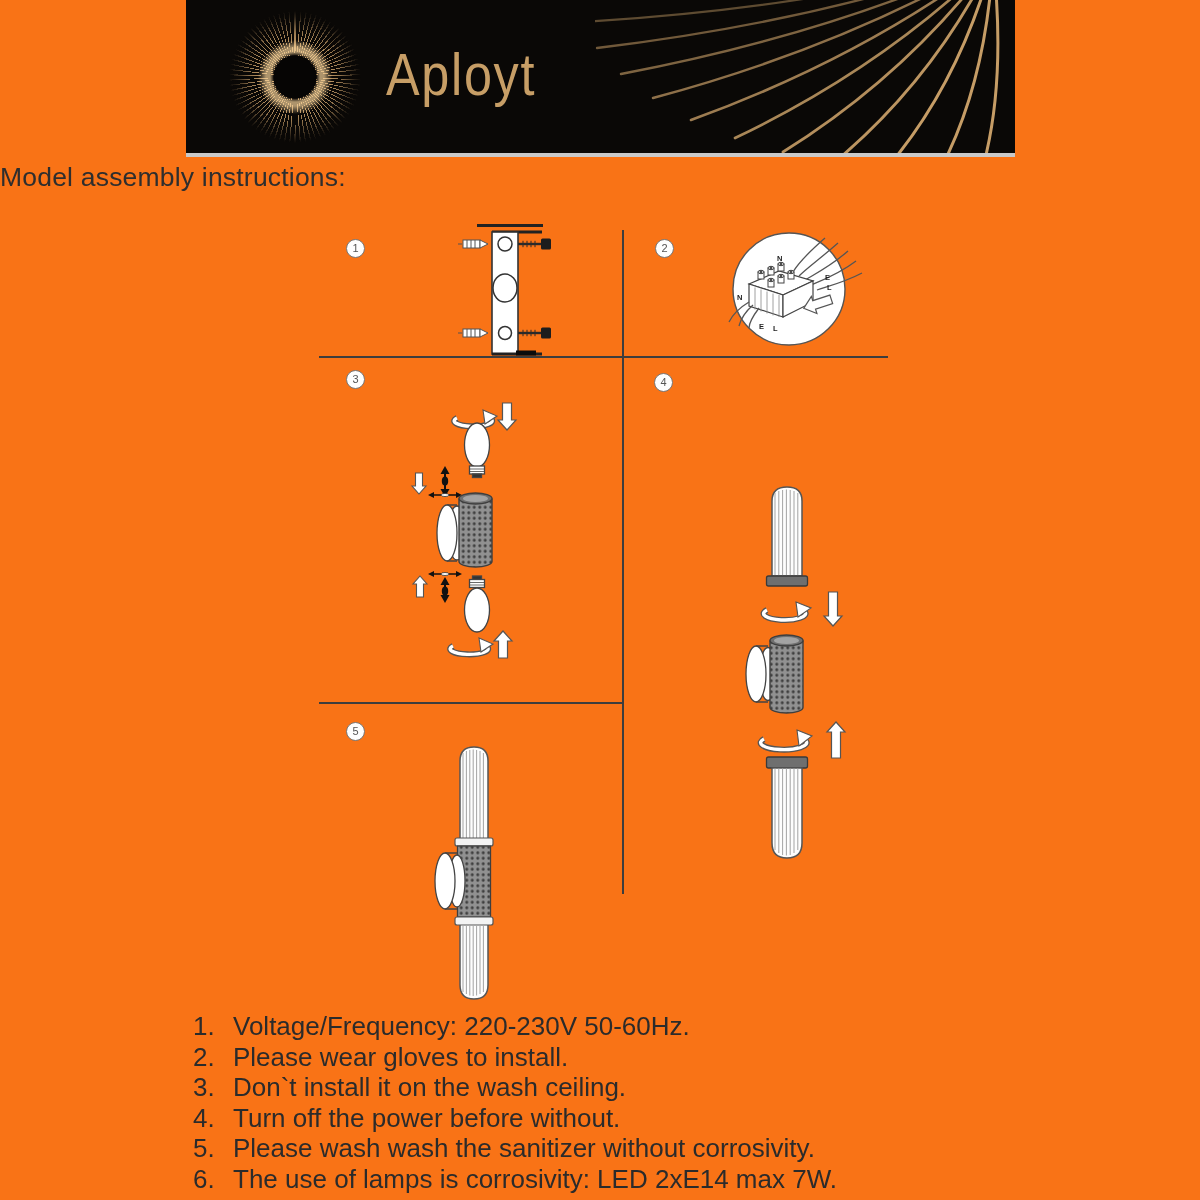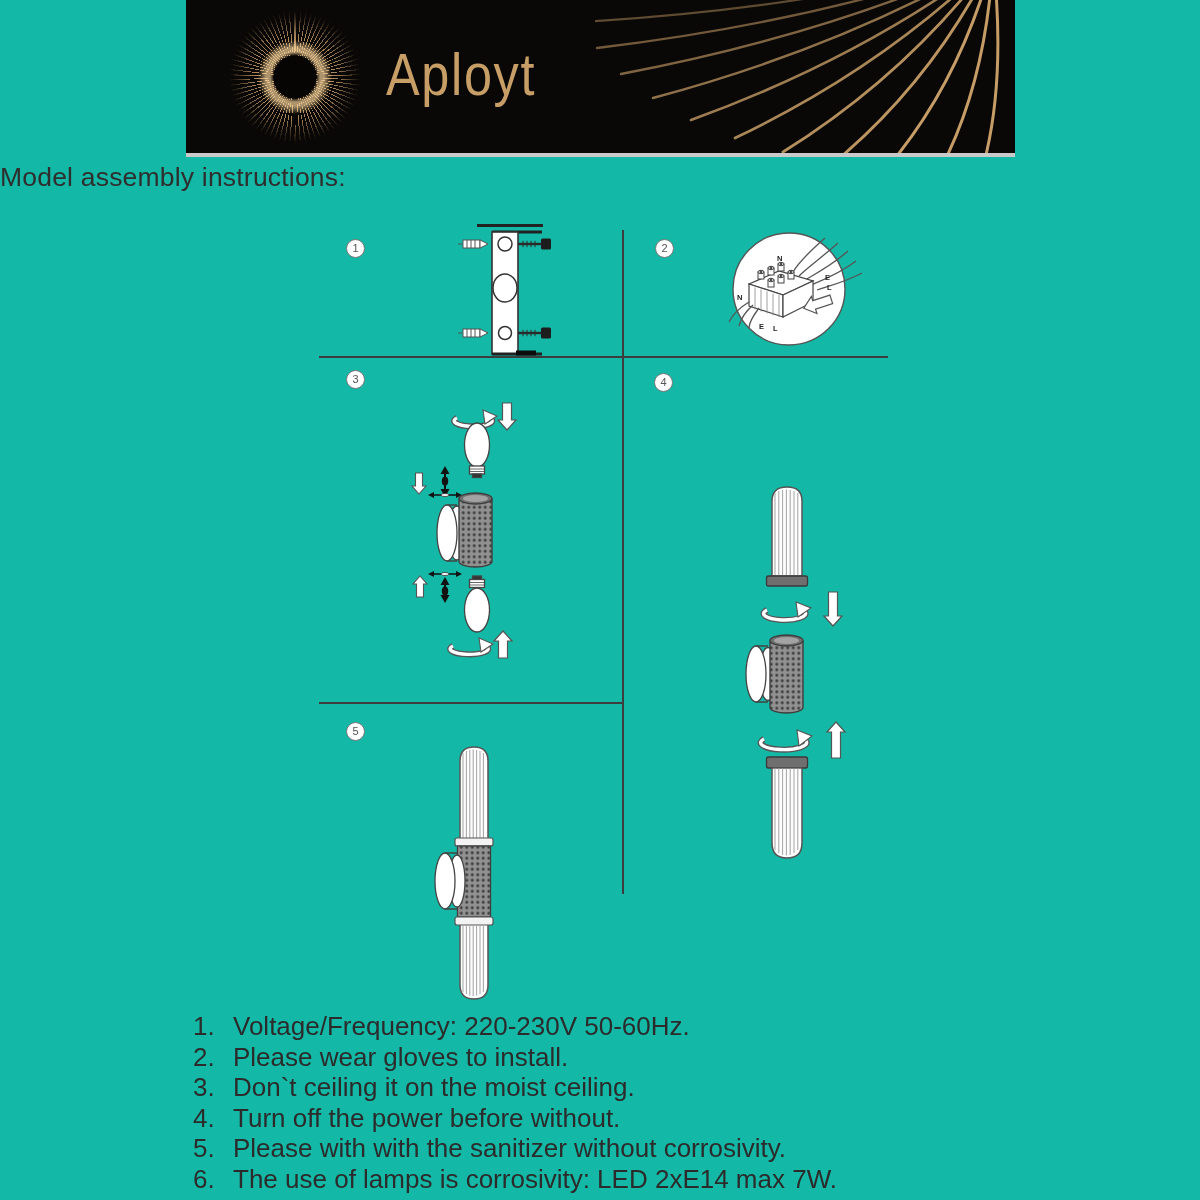--- a/index.html
+++ b/index.html
@@ -1,16 +1,16 @@
 <!DOCTYPE html>
 <html><head>
 <meta charset="utf-8">
 <style>
   html,body{margin:0;padding:0;background:#fff;}
-  .page{position:relative;width:1200px;height:1200px;background:#14b8a6;overflow:hidden;
+  .page{position:relative;width:1200px;height:1200px;background:#f97316;overflow:hidden;
         font-family:"Liberation Sans", sans-serif;color:#2b2b2b;}
   
   .banner{position:absolute;left:186px;top:0;width:829px;height:153px;background:#0a0806;
           border-bottom:4px solid #c9c9c9;overflow:hidden;}
   .sunburst{position:absolute;left:43px;top:11px;width:132px;height:132px;border-radius:50%;
     background:
       radial-gradient(circle, #060504 0 21px, rgba(6,5,4,0) 22px),
       radial-gradient(circle, rgba(0,0,0,0) 0 21px, rgba(243,208,152,0.70) 25px 29px, rgba(243,208,152,0) 37px),
       radial-gradient(circle, rgba(10,8,6,0) 0 30px, rgba(10,8,6,0.25) 44px, rgba(10,8,6,0.85) 60px, #0a0806 66px),
       repeating-conic-gradient(from 0deg, #caa06a 0deg 1.1deg, rgba(0,0,0,0) 1.1deg 4.6deg);}
@@ -306,29 +306,29 @@
     <div class="row">
       <span class="num">1.</span>
       <span class="txt">Voltage/Frequency: 220-230V 50-60Hz.</span>
     </div>
     <div class="row">
       <span class="num">2.</span>
       <span class="txt">Please wear gloves to install.</span>
     </div>
     <div class="row">
       <span class="num">3.</span>
-      <span class="txt">Don`t ceiling it on the moist ceiling.</span>
+      <span class="txt">Don`t install it on the wash ceiling.</span>
     </div>
     <div class="row">
       <span class="num">4.</span>
       <span class="txt">Turn off the power before without.</span>
     </div>
     <div class="row">
       <span class="num">5.</span>
-      <span class="txt">Please with with the sanitizer without corrosivity.</span>
+      <span class="txt">Please wash wash the sanitizer without corrosivity.</span>
     </div>
     <div class="row">
       <span class="num">6.</span>
       <span class="txt">The use of lamps is corrosivity: LED 2xE14 max 7W.</span>
     </div>
   </div>
 
 </div>
 
 </body></html>

